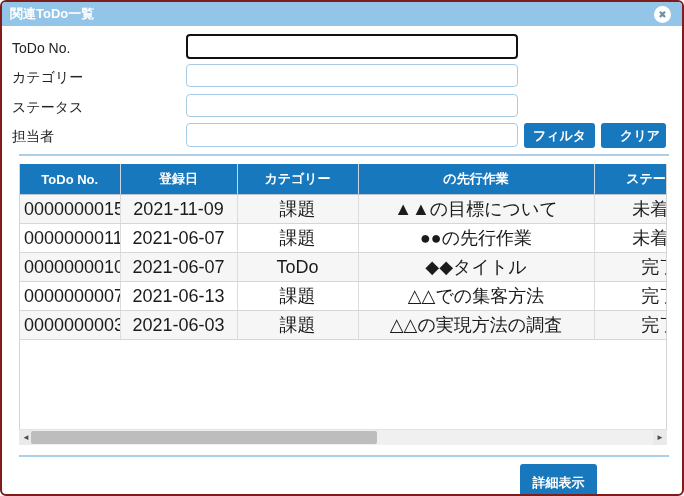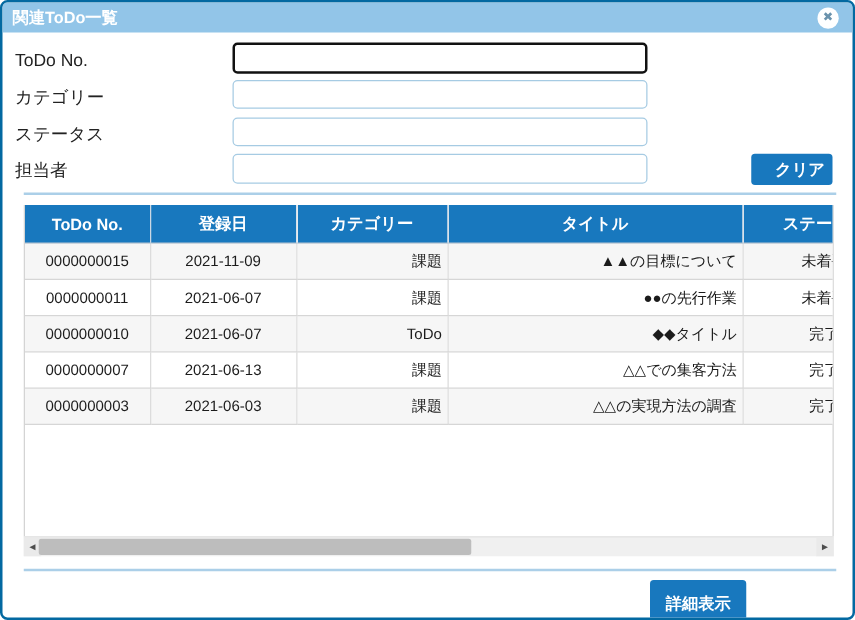--- a/index.html
+++ b/index.html
@@ -1,18 +1,18 @@
 <!DOCTYPE html>
 <html><head>
 <meta charset="utf-8">
 <style>
   html,body{margin:0;padding:0;background:#fff;}
   body{width:684px;height:496px;position:relative;font-family:"Liberation Sans","DejaVu Sans",sans-serif;overflow:hidden;}
   .dialog{position:absolute;left:0;top:0;width:684px;height:496px;box-sizing:border-box;
-          border:2px solid #0369a1;border-radius:6px;background:#fff;overflow:hidden;}
+          border:2px solid #7f1d1d;border-radius:6px;background:#fff;overflow:hidden;}
   
   .titlebar{position:absolute;left:0;top:0;right:0;height:24px;background:#92c5e8;}
   .titlebar .title{position:absolute;left:8px;top:0;line-height:24px;color:#fff;font-weight:bold;font-size:13px;}
   .closebtn{position:absolute;right:11px;top:4px;width:17px;height:17px;border-radius:50%;background:#fff;
             display:flex;align-items:center;justify-content:center;cursor:pointer;}
   .closebtn .x{color:#6a92ac;font-size:10px;font-weight:bold;line-height:1;}
   
   .flabel{position:absolute;left:10px;font-size:14px;color:#222;height:18px;line-height:18px;white-space:nowrap;}
   .lbl0{top:37px}.lbl1{top:66px}.lbl2{top:96px}.lbl3{top:125px}
   .fin{position:absolute;left:184px;width:332px;box-sizing:border-box;border-radius:4px;background:#fff;
@@ -27,25 +27,25 @@
   .btn-clear{left:599px;top:121px;width:65px;height:25px;text-align:right;}
   
   .grid-topline{position:absolute;left:17px;top:152px;width:650px;height:2px;background:#abcfe8;}
   .grid-viewport{position:absolute;left:17px;top:162px;width:648px;height:265px;box-sizing:border-box;
                  border-left:1px solid #d4d4d4;border-right:1px solid #d4d4d4;overflow:hidden;background:#fff;}
   table.grid{width:704px;table-layout:fixed;border-collapse:collapse;}
   col.c0{width:100px}col.c1{width:117px}col.c2{width:121px}col.c3{width:236px}col.c4{width:130px}
   .grid th{height:30px;background:#1878be;color:#fff;font-size:13px;font-weight:bold;text-align:center;
            border-right:1px solid #cbd8e4;border-bottom:1px solid #b9c6d2;padding:0 3px;white-space:nowrap;overflow:hidden;}
   .grid th:last-child{border-right:none;}
-  .grid td{height:28px;font-size:12px;color:#1b1b1b;border-right:1px solid #dcdcdc;border-bottom:1px solid #d6d6d6;
+  .grid td{height:28px;font-size:18px;color:#1b1b1b;border-right:1px solid #dcdcdc;border-bottom:1px solid #d6d6d6;
            padding:0 4px;white-space:nowrap;overflow:hidden;background:#fff;}
   .grid td:last-child{border-right:none;}
   .grid tbody tr:nth-child(odd) td{background:#f6f6f6;}
-  .ta-c{text-align:center}.ta-l{text-align:right}
+  .ta-c{text-align:center}.ta-l{text-align:center}
   
   .hscroll{position:absolute;left:17px;top:427px;width:648px;height:16px;background:#f0f0f0;
            border-top:1px solid #e2e2e2;box-sizing:border-box;}
   .sb-arrow{position:absolute;top:0;width:14px;height:15px;display:flex;align-items:center;justify-content:center;
             color:#4d4d4d;font-size:8px;background:#eaeaea;cursor:pointer;}
   .sb-left{left:0;} .sb-right{right:0;}
   .sb-thumb{position:absolute;left:12px;top:1px;width:346px;height:13px;background:#bdbdbd;border-radius:2px;cursor:grab;}
   
   .footline{position:absolute;left:17px;top:453px;width:650px;height:2px;background:#abcfe8;}
   .btn-detail{left:518px;top:462px;width:77px;height:37px;}
@@ -66,39 +66,40 @@
   <span class="flabel lbl0">ToDo No.</span>
   <span class="flabel lbl1">カテゴリー</span>
   <span class="flabel lbl2">ステータス</span>
   <span class="flabel lbl3">担当者</span>
 
   <input class="fin in0" type="text" value="" style="">
   <input class="fin in1" type="text" value="" style="">
   <input class="fin in2" type="text" value="" style="">
   <input class="fin in3" type="text" value="" style="">
 
+  <button class="btn btn-filter">フィルタ</button>
   <button class="btn btn-clear">クリア</button>
 
   <div class="grid-topline"></div>
 
   <div class="grid-viewport">
     <table class="grid">
       <colgroup>
           <col class="c0">
           <col class="c1">
           <col class="c2">
           <col class="c3">
           <col class="c4">
         </colgroup>
       <thead>
         <tr>
           <th>ToDo No.</th>
           <th>登録日</th>
           <th>カテゴリー</th>
-          <th>タイトル</th>
+          <th>の先行作業</th>
           <th>ステータス</th>
         </tr>
       </thead>
       <tbody>
         <tr>
           <td class="ta-c">0000000015</td>
           <td class="ta-c">2021-11-09</td>
           <td class="ta-l">課題</td>
           <td class="ta-l">▲▲の目標について</td>
           <td class="ta-c">未着手</td>

